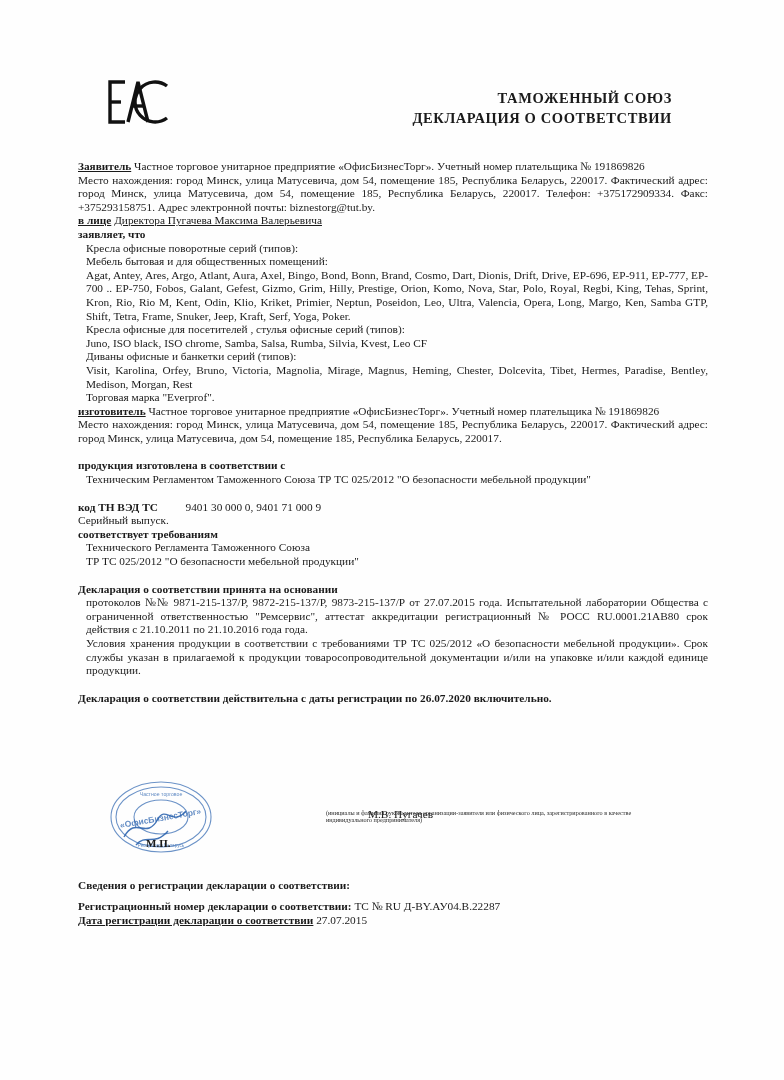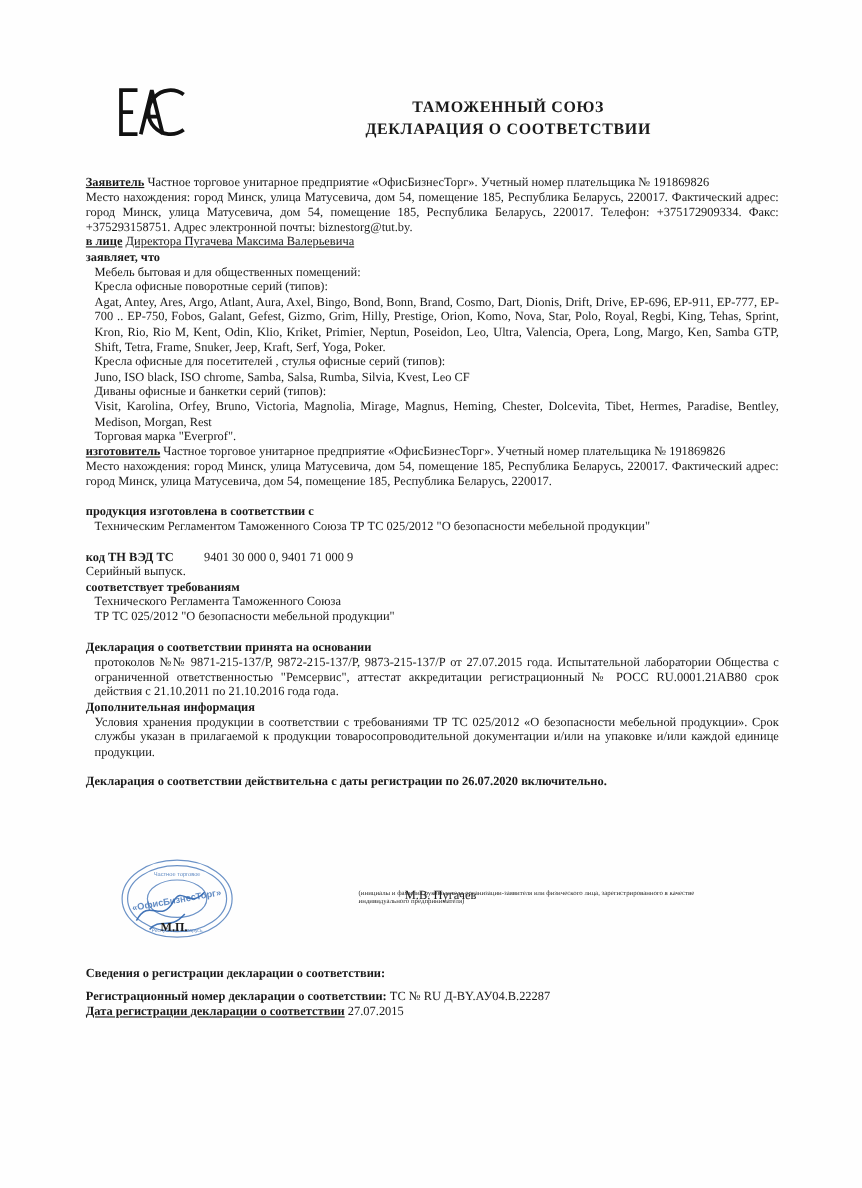--- a/index.html
+++ b/index.html
@@ -37,20 +37,21 @@
     top: 88px;
     width: 420px;
     text-align: center;
   }
   .title-line {
     font-weight: bold;
     font-size: 14.5px;
     letter-spacing: 0.6px;
     line-height: 20px;
     white-space: nowrap;
+    text-align: right;
   }
 
   
   .doc {
     position: absolute;
     left: 78px;
     top: 160px;
     width: 630px;
     font-size: 11.3px;
     line-height: 13.6px;
@@ -146,22 +147,22 @@
       <span class="b u">Заявитель</span>
       <span>Частное торговое унитарное предприятие «ОфисБизнесТорг». Учетный номер плательщика № 191869826</span>
     </div>
     <div class="row">Место нахождения: город Минск, улица Матусевича, дом 54, помещение 185, Республика Беларусь, 220017. Фактический адрес: город Минск, улица Матусевича, дом 54, помещение 185, Республика Беларусь, 220017. Телефон: +375172909334. Факс: +375293158751. Адрес электронной почты: biznestorg@tut.by.</div>
     <div class="row">
       <span class="b u">в лице</span>
       <span class="u">Директора Пугачева Максима Валерьевича</span>
     </div>
     <div class="row b">заявляет, что</div>
 
+    <div class="row indent">Кресла офисные поворотные серий (типов):</div>
     <div class="row indent">Мебель бытовая и для общественных помещений:</div>
-    <div class="row indent">Кресла офисные поворотные серий (типов):</div>
     <div class="row indent">Agat, Antey, Ares, Argo, Atlant, Aura, Axel, Bingo, Bond, Bonn, Brand, Cosmo, Dart, Dionis, Drift, Drive, EP-696, EP-911, EP-777, EP-700 .. EP-750, Fobos, Galant, Gefest, Gizmo, Grim, Hilly, Prestige, Orion, Komo, Nova, Star, Polo, Royal, Regbi, King, Tehas, Sprint, Kron, Rio, Rio M, Kent, Odin, Klio, Kriket, Primier, Neptun, Poseidon, Leo, Ultra, Valencia, Opera, Long, Margo, Ken, Samba GTP, Shift, Tetra, Frame, Snuker, Jeep, Kraft, Serf, Yoga, Poker.</div>
     <div class="row indent">Кресла офисные для посетителей , стулья офисные серий (типов):</div>
     <div class="row indent">Juno, ISO black, ISO chrome, Samba, Salsa, Rumba, Silvia, Kvest, Leo CF</div>
     <div class="row indent">Диваны офисные и банкетки серий (типов):</div>
     <div class="row indent">Visit, Karolina, Orfey, Bruno, Victoria, Magnolia, Mirage, Magnus, Heming, Chester, Dolcevita, Tibet, Hermes, Paradise, Bentley, Medison, Morgan, Rest</div>
     <div class="row indent">Торговая марка "Everprof".</div>
 
     <div class="row">
       <span class="b u">изготовитель</span>
       <span>Частное торговое унитарное предприятие «ОфисБизнесТорг». Учетный номер плательщика № 191869826</span>
@@ -182,21 +183,20 @@
     </div>
     <div class="row">Серийный выпуск.</div>
     <div class="row b">соответствует требованиям</div>
     <div class="row indent">Технического Регламента Таможенного Союза</div>
     <div class="row indent">ТР ТС 025/2012 "О безопасности мебельной продукции"</div>
 
     <div class="sp4"></div>
 
     <div class="row b">Декларация о соответствии принята на основании</div>
     <div class="row indent">протоколов №№ 9871-215-137/Р, 9872-215-137/Р, 9873-215-137/Р от 27.07.2015 года. Испытательной лаборатории Общества с ограниченной ответственностью "Ремсервис", аттестат аккредитации регистрационный № РОСС RU.0001.21АВ80 срок действия с 21.10.2011 по 21.10.2016 года года.</div>
-    <div class="row b">Дополнительная информация</div>
     <div class="row indent">Условия хранения продукции в соответствии с требованиями ТР ТС 025/2012 «О безопасности мебельной продукции». Срок службы указан в прилагаемой к продукции товаросопроводительной документации и/или на упаковке и/или каждой единице продукции.</div>
 
     <div class="sp4"></div>
 
     <div class="row b">
       <span>Декларация о соответствии действительна с даты регистрации по</span>
       <span>26.07.2020</span>
       <span>включительно.</span>
     </div>
 

